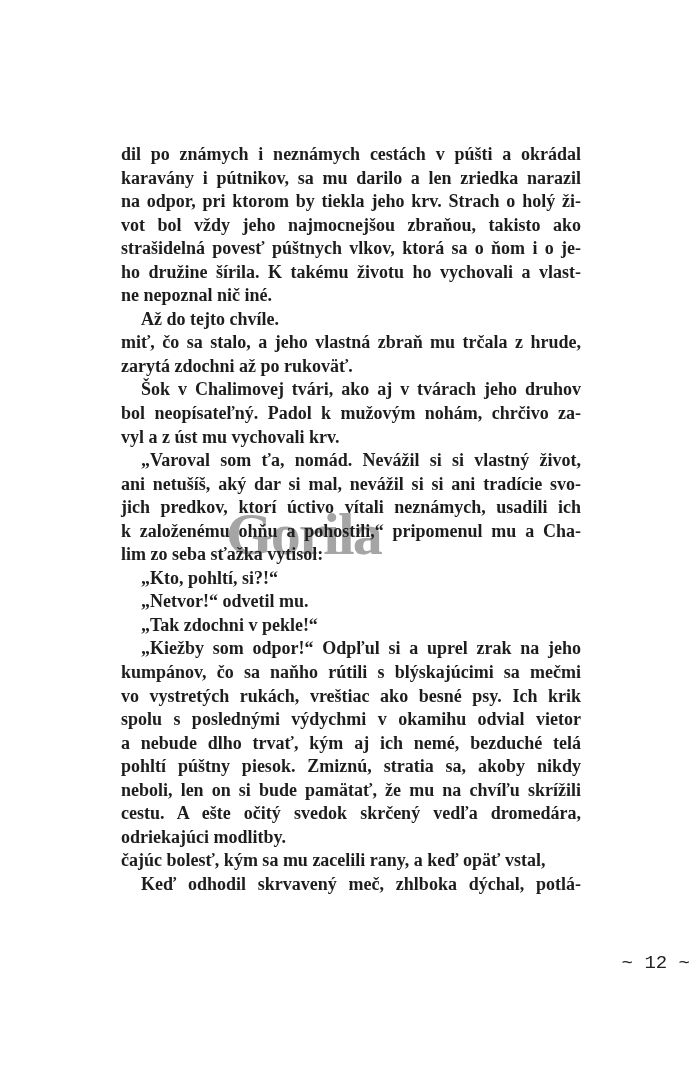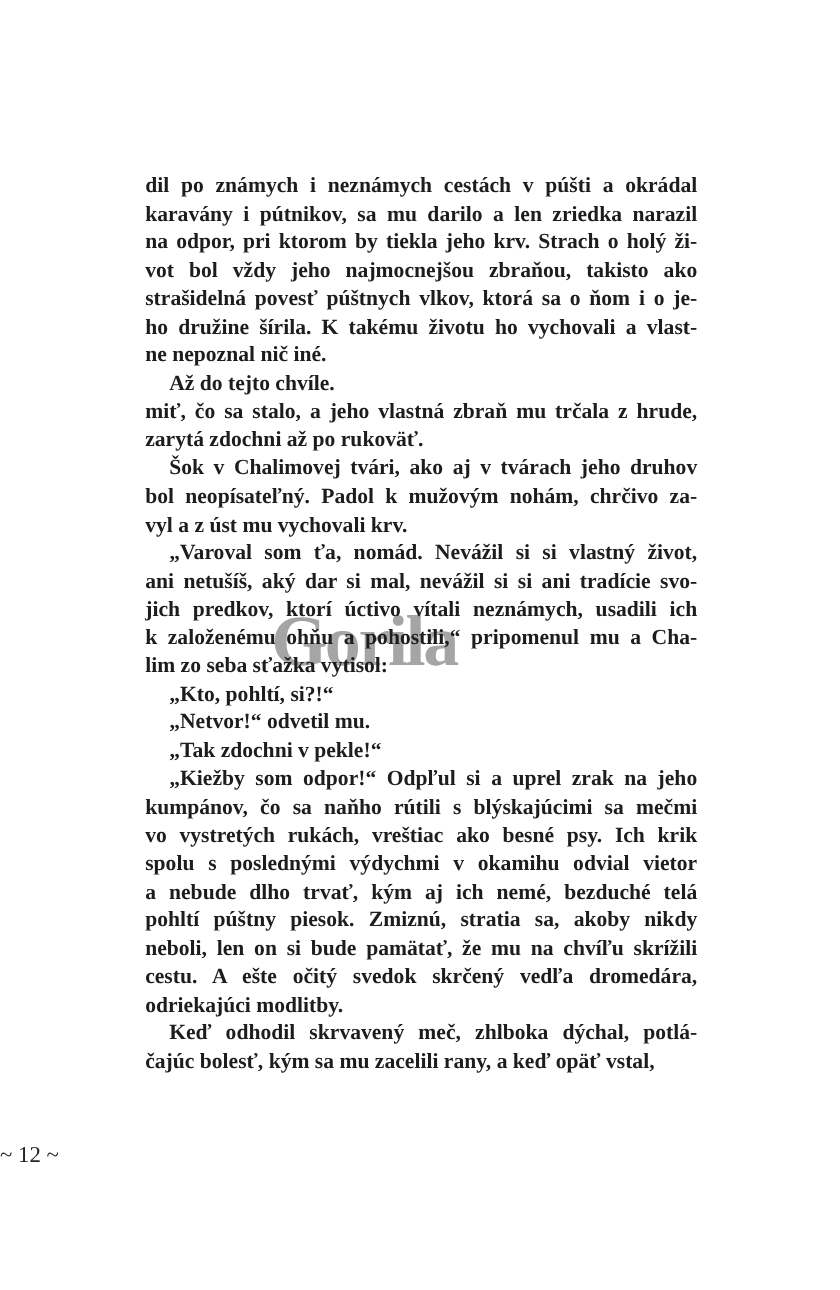--- a/index.html
+++ b/index.html
@@ -52,23 +52,24 @@
   }
   .line.indent {
     text-indent: 20px;
   }
   .footer {
     position: absolute;
     left: 0;
     top: 952px;
     width: 690px;
     z-index: 2;
-    text-align: left;
+    text-align: right;
     font-size: 19px;
     color: #222222;
+    font-family: Liberation Mono, monospace;
   }
 </style>
 </head>
 <body>
 
 <div class="page">
   <div class="watermark" style="color: rgb(165, 165, 165);">Gorila</div>
 
   <div class="text-block" style="color: rgb(29, 29, 29); font-weight: bold;">
       <div class="para">
@@ -113,19 +114,19 @@
         <div class="line">kumpánov, čo sa naňho rútili s blýskajúcimi sa mečmi</div>
         <div class="line">vo vystretých rukách, vreštiac ako besné psy. Ich krik</div>
         <div class="line">spolu s poslednými výdychmi v okamihu odvial vietor</div>
         <div class="line">a nebude dlho trvať, kým aj ich nemé, bezduché telá</div>
         <div class="line">pohltí púštny piesok. Zmiznú, stratia sa, akoby nikdy</div>
         <div class="line">neboli, len on si bude pamätať, že mu na chvíľu skrížili</div>
         <div class="line">cestu. A ešte očitý svedok skrčený vedľa dromedára,</div>
         <div class="line last">odriekajúci modlitby.</div>
       </div>
       <div class="para">
+        <div class="line last">čajúc bolesť, kým sa mu zacelili rany, a keď opäť vstal,</div>
         <div class="line indent">Keď odhodil skrvavený meč, zhlboka dýchal, potlá-</div>
-        <div class="line last">čajúc bolesť, kým sa mu zacelili rany, a keď opäť vstal,</div>
       </div>
     </div>
 
   <div class="footer">~ 12 ~</div>
 </div>
 
 </body></html>

